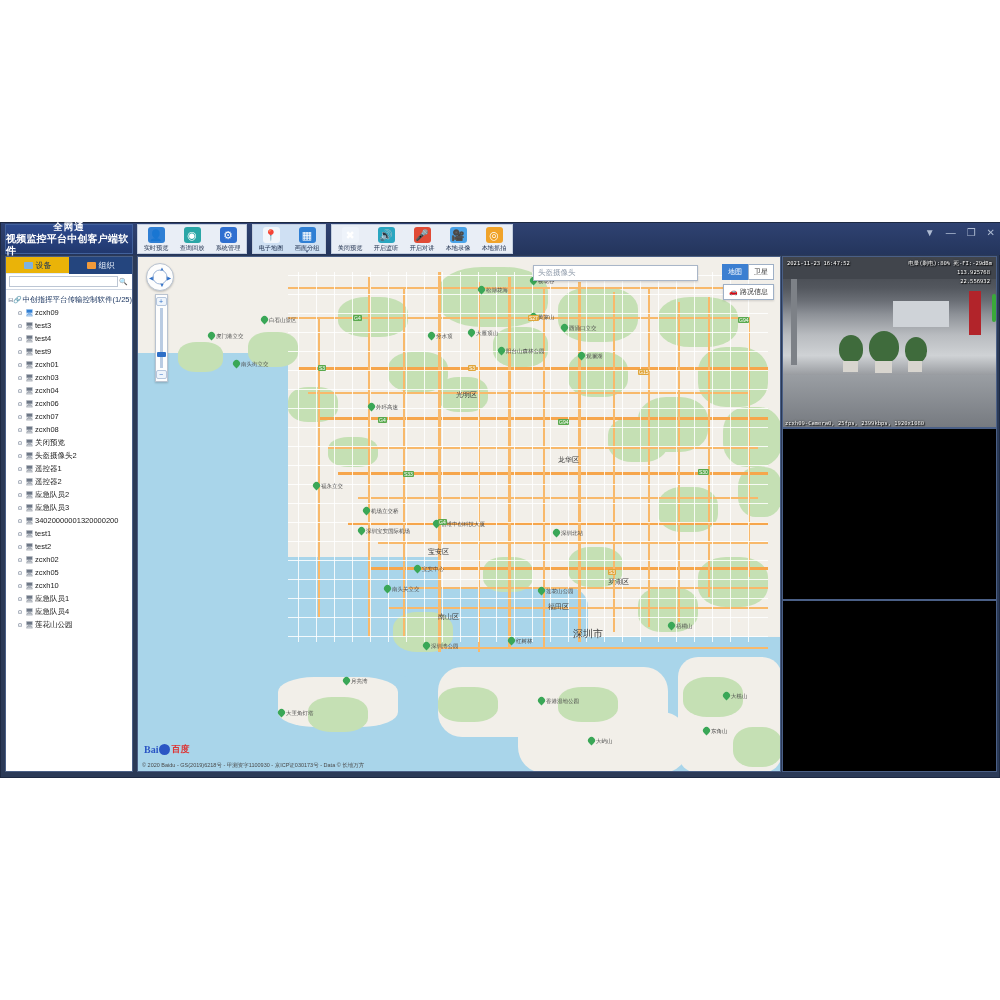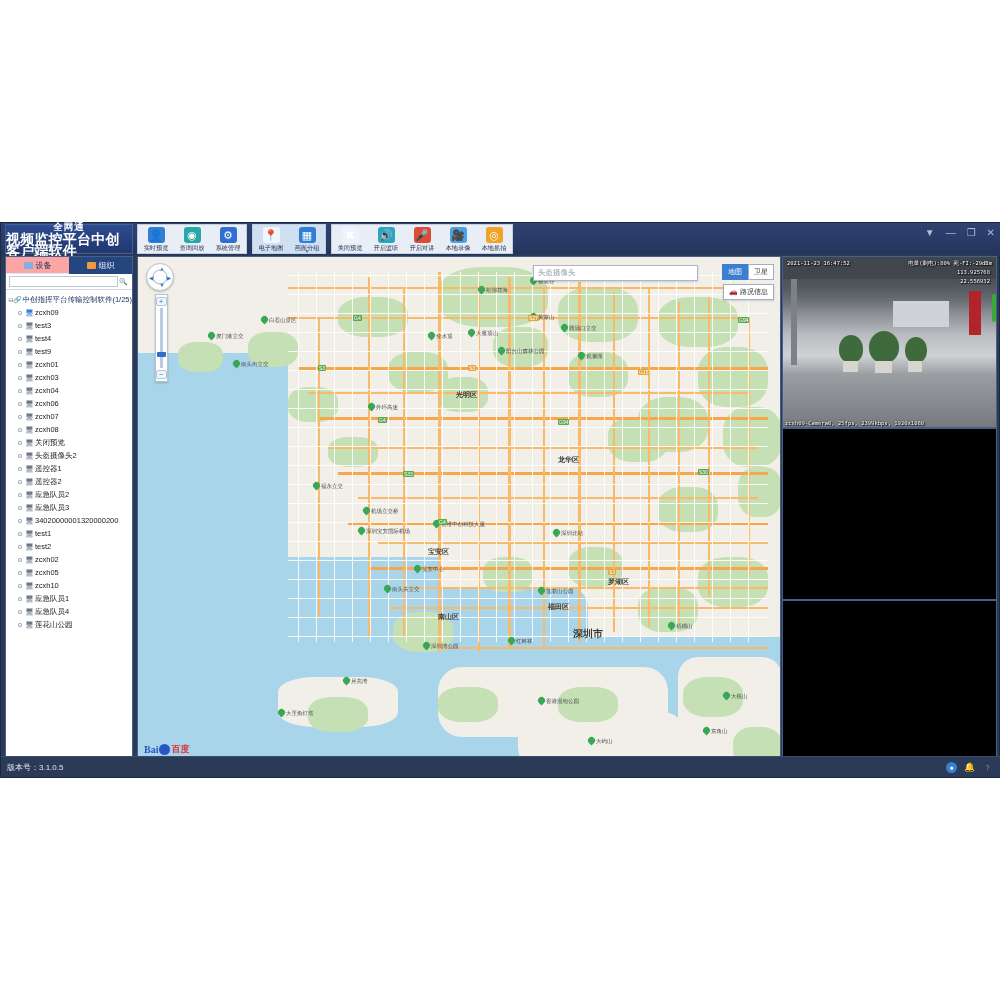--- a/index.html
+++ b/index.html
@@ -11,21 +11,21 @@
 
   
   .header{position:absolute;left:0;top:0;width:1000px;height:32px;
           background:linear-gradient(to bottom,#2f4272,#24355c);}
   .brand{position:absolute;left:4px;top:1px;width:128px;height:30px;
          background:linear-gradient(to bottom,#2d4a8e,#21386e);
          border:1px solid #41619c;box-sizing:border-box;
          display:flex;flex-direction:column;align-items:center;justify-content:center;
          color:#ffffff;}
   .brand .l1{font-size:9.5px;font-weight:bold;letter-spacing:1px;line-height:12px;}
-  .brand .l2{font-size:14px;font-weight:bold;letter-spacing:.2px;line-height:12px;}
+  .brand .l2{font-size:10px;font-weight:bold;letter-spacing:.2px;line-height:12px;}
 
   .toolbar{position:absolute;left:136px;top:0;height:32px;display:flex;align-items:stretch;}
   .tbgroup{display:flex;align-items:stretch;background:#e9eef6;border:1px solid #c3cede;
            box-sizing:border-box;margin:1px 0;}
   .tbgroup.sel{background:#cfe0f3;}
   .tbgap{width:5px;}
   .tbitem{width:36px;display:flex;flex-direction:column;align-items:center;justify-content:flex-start;
           padding-top:2px;cursor:pointer;position:relative;}
   .tbitem .ic{width:17px;height:17px;border-radius:3px;display:flex;align-items:center;justify-content:center;
               color:#fff;font-size:11px;line-height:1;}
@@ -35,21 +35,21 @@
   .winbtns{position:absolute;right:6px;top:5px;display:flex;gap:11px;align-items:center;}
   .winbtns span{color:#aebbd2;font-size:10px;cursor:pointer;line-height:10px;}
 
   
   .leftpanel{position:absolute;left:4px;top:33px;width:128px;height:516px;background:#ffffff;
              border:1px solid #3d5party;box-sizing:border-box;}
   .leftpanel{border:1px solid #4a5f86;}
   .tabs{display:flex;height:17px;}
   .tab{flex:1;display:flex;align-items:center;justify-content:center;gap:3px;
        font-size:8px;cursor:pointer;box-sizing:border-box;}
-  .tab.active{background:#fca5a5;color:#13315e;border-bottom:1px solid #dfe9f7;}
+  .tab.active{background:#eab308;color:#13315e;border-bottom:1px solid #dfe9f7;}
   .tab.inactive{background:#24457e;color:#eaf1fb;}
   .tabico{width:9px;height:7px;border-radius:1px;display:inline-block;}
   .tab.active .tabico{background:#7fb2e0;}
   .tab.inactive .tabico{background:#f19a3a;}
 
   .searchrow{height:15px;border-bottom:1px solid #d0d8e4;display:flex;align-items:center;
              padding:0 3px;}
   .searchrow input{flex:1;border:1px solid #bcc6d4;height:11px;font-size:7px;outline:none;
                    box-sizing:border-box;padding:0 2px;font-family:"Liberation Sans",sans-serif;}
   .searchrow .sico{width:11px;text-align:center;font-size:7px;color:#5b6a82;cursor:pointer;}
@@ -71,21 +71,21 @@
   .green{position:absolute;background:#c5e0b4;border-radius:40%;}
   .road{position:absolute;background:#f8b96b;}
   .road.major{background:#f6a64c;}
   .road.small{background:#ffffff;}
   .poi{position:absolute;width:7px;height:9px;}
   .poi .pin{width:7px;height:7px;border-radius:50% 50% 50% 0;transform:rotate(-45deg);
             background:#3aa757;}
   .poilbl{position:absolute;font-size:5.5px;color:#4a4a4a;white-space:nowrap;}
   .rdlbl{position:absolute;font-size:5px;color:#fff;background:#5aa94e;padding:0 1px;border-radius:1px;}
   .rdlbl.y{background:#e0a63c;}
-  .citylbl{position:absolute;font-size:8px;color:#3b3b3b;font-weight:bold;}
+  .citylbl{position:absolute;font-size:8px;color:#3b3b3b;font-weight:normal;}
 
   .mapctrl{position:absolute;left:8px;top:6px;width:30px;}
   .panpad{width:28px;height:28px;border-radius:50%;background:#fdfdfd;border:1px solid #b9c3d0;
           box-sizing:border-box;position:relative;box-shadow:0 1px 2px rgba(0,0,0,.2);}
   .panpad .pc{position:absolute;left:50%;top:50%;transform:translate(-50%,-50%);
               width:13px;height:13px;border-radius:50%;border:1px solid #9fb7d8;}
   .panpad i{position:absolute;color:#2e6fc7;font-size:6px;line-height:6px;}
   .zoomtrack{width:13px;margin:3px auto 0;background:#fdfdfd;border:1px solid #b9c3d0;
              box-sizing:border-box;padding:2px 0;box-shadow:0 1px 2px rgba(0,0,0,.2);}
   .zbtn{width:11px;height:9px;margin:0 auto;display:flex;align-items:center;justify-content:center;
@@ -662,21 +662,13 @@
       <div class="vtxt" style="right:4px;top:3px;">电量(剩电):80%  死-FI:-29dBm</div>
       <div class="vtxt" style="right:6px;top:12px;">113.925768</div>
       <div class="vtxt" style="right:6px;top:21px;">22.556932</div>
       <div class="vbar">zcxh09-Camera0, 25fps, 2399kbps, 1920x1080</div>
       <div class="vscroll"></div>
     </div>
     <div class="vp vp2"></div>
     <div class="vp vp3"></div>
   </div>
 
-  <div class="status">
-    <div class="ver">版本号：3.1.0.5</div>
-    <div class="right">
-      <span class="sico" style="background:#3b7fd0;">●</span>
-      <span class="sico" style="color:#e89a2b;font-size:9px;">🔔</span>
-      <span class="sico" style="color:#8a97ad;font-size:8px;">?</span>
-    </div>
-  </div>
 </div>
 
 </body></html>

